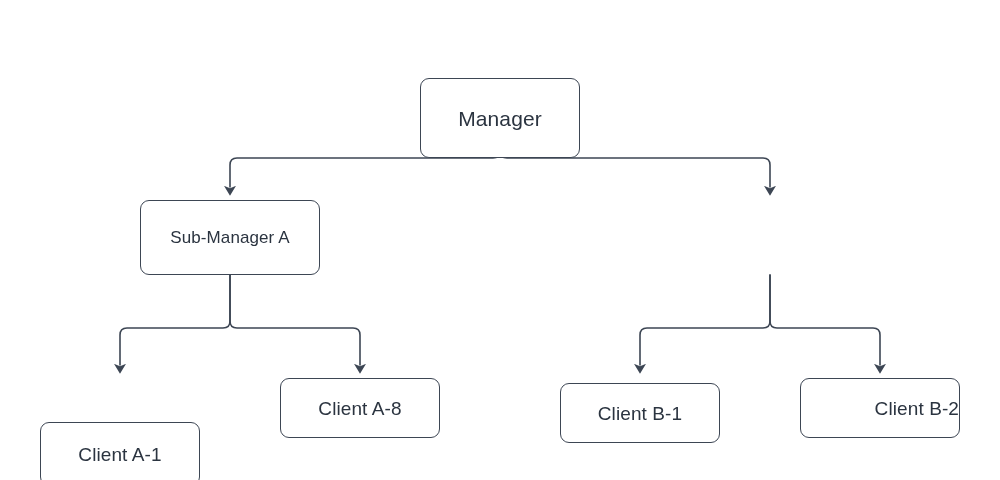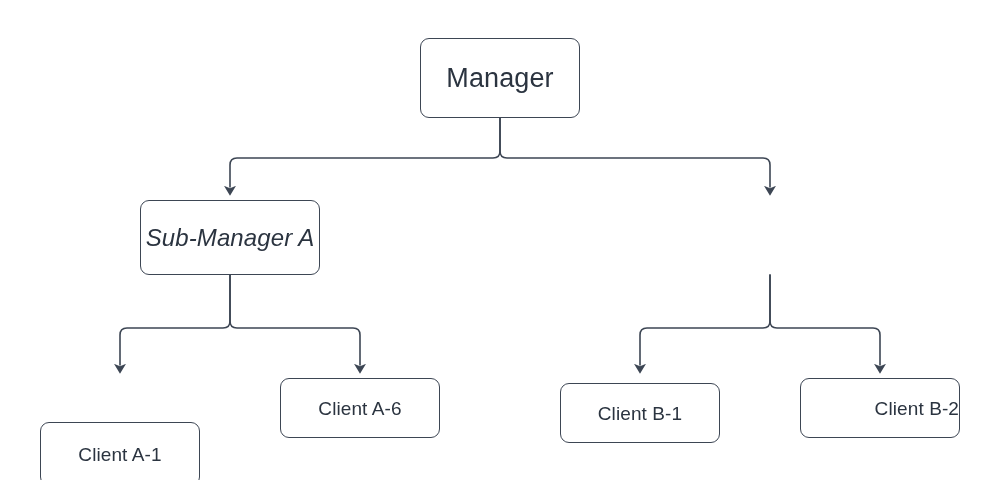--- a/index.html
+++ b/index.html
@@ -32,22 +32,22 @@
     align-items: center;
     justify-content: center;
     color: #2b3440;
     letter-spacing: 0.1px;
     white-space: nowrap;
   }
   .node-label {
     display: block;
     line-height: 1;
   }
-  .lvl-root  { font-size: 27px; }
-  .lvl-mid   { font-size: 24px; font-style: italic; }
+  .lvl-root  { font-size: 21px; margin-top: 40px; }
+  .lvl-mid   { font-size: 17px; }
   .lvl-leaf  { font-size: 19px; }
 </style>
 </head>
 <body>
 
 <div id="canvas">
 
   <svg id="diagram-svg" viewBox="0 0 1000 480">
     <defs>
       <marker id="arrow" markerWidth="10" markerHeight="12" refX="1.2" refY="6" orient="auto" markerUnits="userSpaceOnUse">
@@ -78,21 +78,21 @@
   <div class="node-box lvl-mid" style="left:140px; top:200px; width:180px; height:75px;">
     <span class="node-label">Sub-Manager A</span>
   </div>
 
 
   <div class="node-box lvl-leaf" style="left:40px; top:378px; width:160px; height:64px;margin-top:44px;">
     <span class="node-label">Client A-1</span>
   </div>
 
   <div class="node-box lvl-leaf" style="left:280px; top:378px; width:160px; height:60px;">
-    <span class="node-label">Client A-6</span>
+    <span class="node-label">Client A-8</span>
   </div>
 
   <div class="node-box lvl-leaf" style="left:560px; top:383px; width:160px; height:60px;">
     <span class="node-label">Client B-1</span>
   </div>
 
   <div class="node-box lvl-leaf" style="left:800px; top:378px; width:160px; height:60px;justify-content:flex-end;">
     <span class="node-label">Client B-2</span>
   </div>
 

